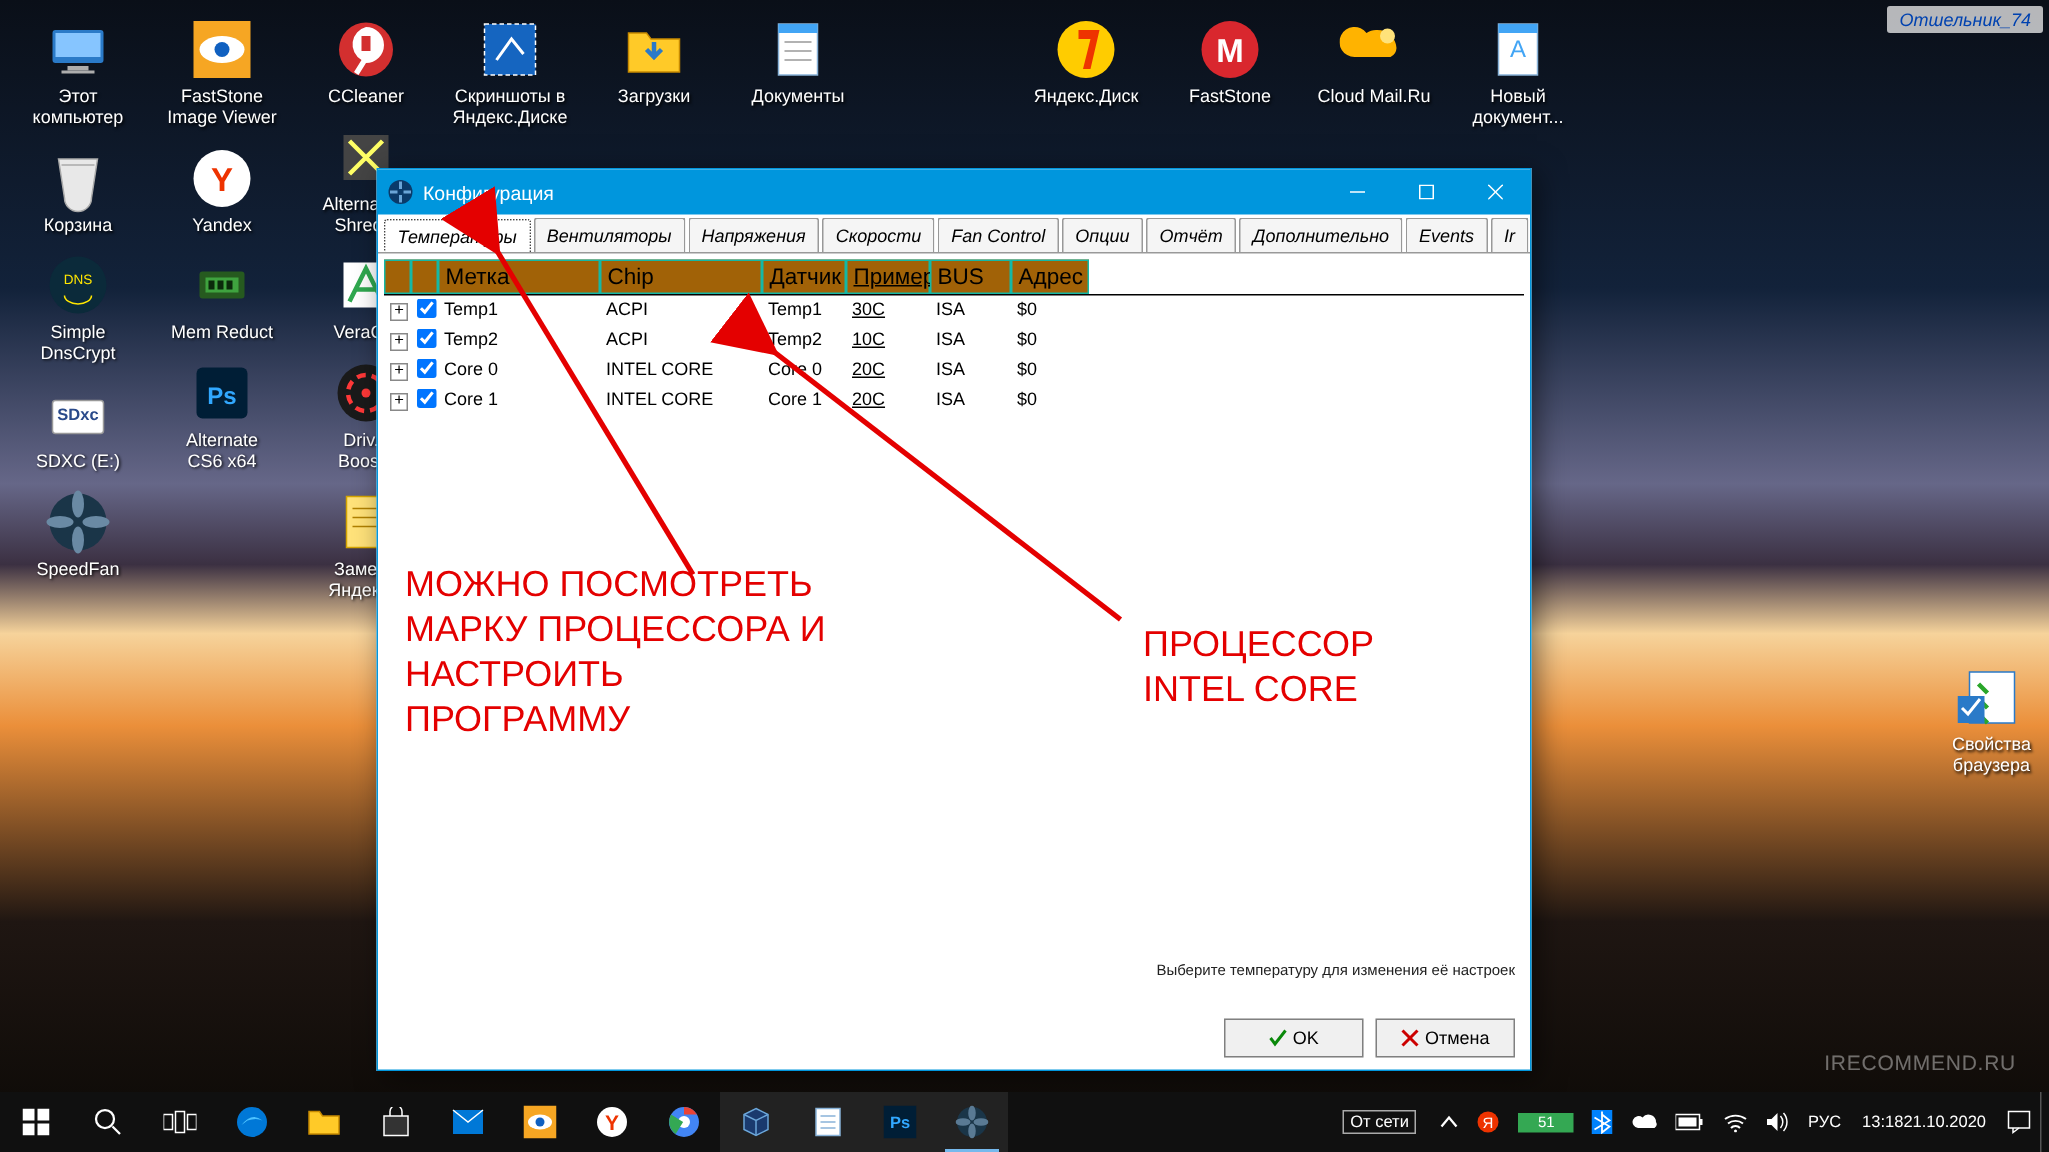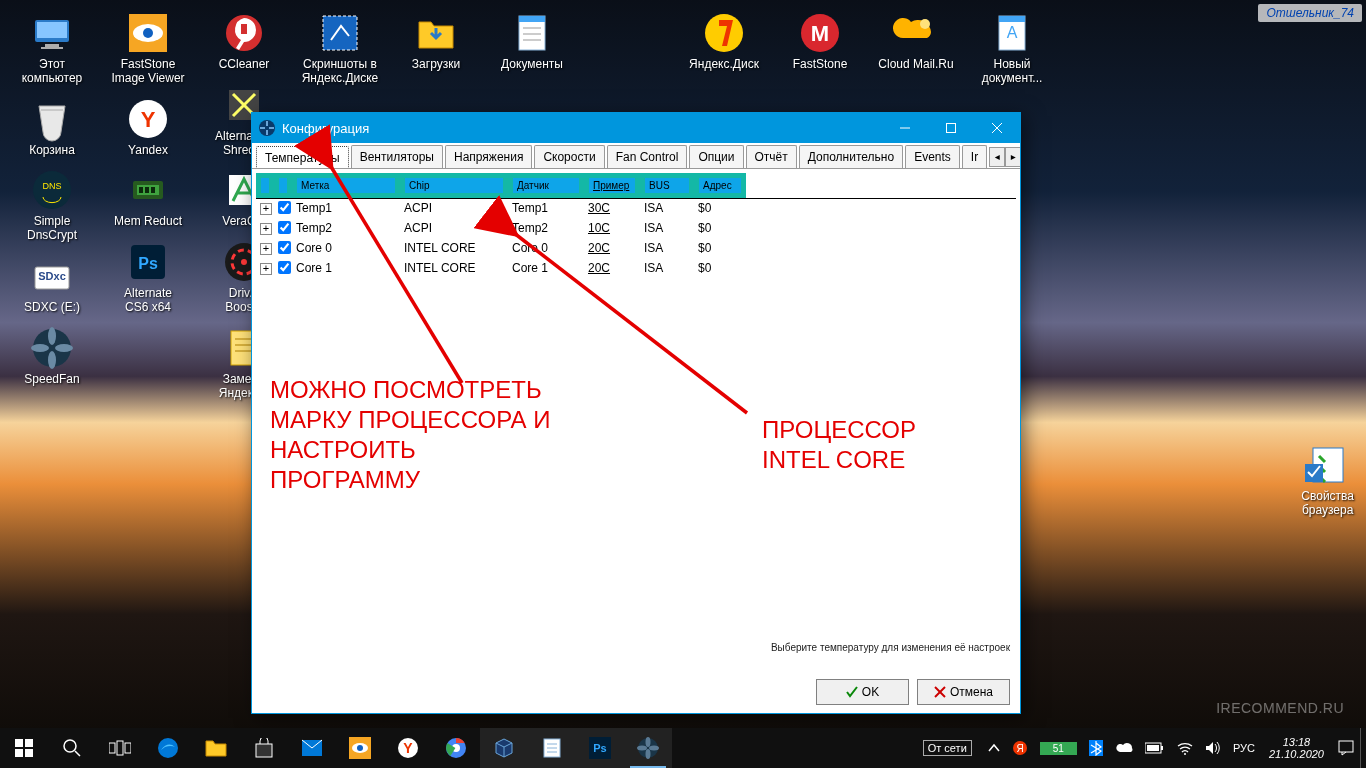--- a/index.html
+++ b/index.html
@@ -25,48 +25,48 @@
 svg { display:block; }
 
 
 .window {
   position:absolute; left:251px; top:112px; width:770px; height:602px;
   background:#fff; border:1px solid #0096dd; box-shadow:4px 4px 18px rgba(0,0,0,0.5);
 }
 .titlebar { height:30px; background:#0096dd; color:#fff; display:flex; align-items:center; padding-left:6px; font-size:13px; }
 .titlebar .title { flex:1; }
 .win-btn { width:46px; height:30px; display:flex; align-items:center; justify-content:center; cursor:pointer; }
-.tabs { height:26px; display:flex; align-items:stretch; padding:2px 4px 0 4px; gap:2px; font-size:12px; border-bottom:1px solid #999; overflow:hidden; }
+.tabs { height:26px; display:flex; align-items:stretch; padding:2px 4px 0 4px; gap:2px; font-size:12px; border-bottom:1px solid #999; overflow:hidden;font-style:italic; }
 .tab { padding:4px 8px; border:1px solid #999; border-bottom:none; border-radius:2px 2px 0 0; background:#f5f5f5; cursor:pointer; white-space:nowrap; }
 .tab.active { background:#fff; border-bottom:1px solid #fff; position:relative; top:1px; border-style:dotted; border-color:#444; border-bottom:1px solid #fff;}
 .tab-scroll { margin-left:auto; display:flex; align-items:center; gap:0; }
 .tab-scroll .arr{ width:16px; height:20px; border:1px solid #999; background:#eee; display:flex; align-items:center; justify-content:center; font-size:10px; cursor:pointer;}
 .grid { padding:4px; font-size:12px; }
 .ghdr { display:flex; border-bottom:1px solid #000; }
-.ghdr > div { border:5px solid #14b8a6; background:#0ea5e9; padding:2px 4px; font-size:10px; }
+.ghdr > div { border:1px solid #14b8a6; background:#a16207; padding:2px 4px; font-size:15px; }
 .col-tree{width:18px;} .col-chk{width:18px;} .col-label{width:108px;} .col-chip{width:108px;}
-.col-sensor{width:76px;} .col-sample{width:56px;text-decoration:underline;} .col-bus{width:54px;} .col-addr{width:52px;}
+.col-sensor{width:56px;} .col-sample{width:56px;text-decoration:underline;} .col-bus{width:54px;} .col-addr{width:52px;}
 .grow { display:flex; }
 .grow > div { padding:2px 4px; }
 .treebtn { width:12px; height:12px; border:1px solid #888; display:inline-block; text-align:center; line-height:8px; font-size:11px; background:#fff; cursor:pointer;}
 .chk { width:13px; height:13px; cursor:pointer; }
 .hint { text-align:right; font-size:10px; color:#222; padding:10px; }
 .buttons-row { position:absolute; bottom:8px; right:10px; display:flex; gap:8px; }
 .dlg-btn { width:93px; height:26px; border:1px solid #808080; background:#f0f0f0; font-size:12px; display:flex; align-items:center; justify-content:center; gap:4px; cursor:pointer; }
 .annot { position:absolute; color:#e40000; font-size:24px; font-family:Arial, sans-serif; line-height:1.25; white-space:pre-line; pointer-events:none; }
 
 
 .taskbar { position:absolute; bottom:0; left:0; width:1366px; height:40px; background:#101010; display:flex; align-items:center; }
 .start-btn { width:48px; height:40px; display:flex; align-items:center; justify-content:center; cursor:pointer;}
 .tb-icon { width:48px; height:40px; display:flex; align-items:center; justify-content:center; cursor:pointer; position:relative;}
 .tb-icon.active::after { content:""; position:absolute; bottom:0; left:6px; right:6px; height:2px; background:#76b9ed; }
 .tb-running { background:rgba(255,255,255,0.08); }
 .tray { margin-left:auto; display:flex; align-items:center; height:40px; }
 .tray-item { padding:0 6px; height:40px; display:flex; align-items:center; justify-content:center; color:#fff; font-size:11px; cursor:pointer; }
-.clock { display:flex; flex-direction:column; align-items:center; line-height:1.1; padding:0 8px;font-style:italic;}
+.clock { display:flex; flex-direction:row; align-items:center; line-height:1.1; padding:0 8px;}
 .net-label { border:1px solid #aaa; padding:1px 4px; font-size:11px; color:#fff; margin-right:4px;}
 </style>
 </head>
 <body>
 
 <div class="desktop">
   <div class="corner-badge">Отшельник_74</div>
   <div class="watermark">IRECOMMEND.RU</div>
 
   <div class="desk-icons" id="desk-grid">

